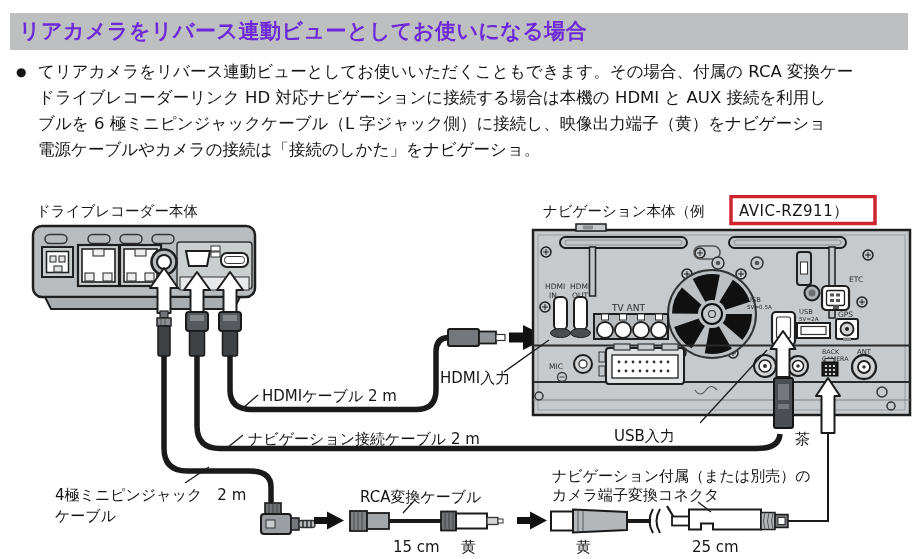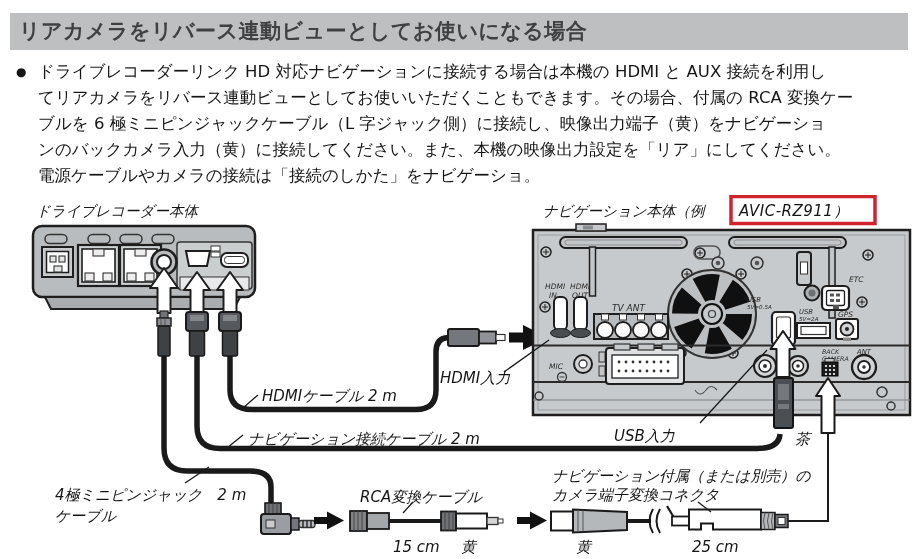--- a/index.html
+++ b/index.html
@@ -1,46 +1,45 @@
 <!DOCTYPE html>
 <html><head>
 <meta charset="utf-8">
 <style>
   html,body{margin:0;padding:0;}
   body{width:917px;height:559px;background:#ffffff;font-family:"DejaVu Sans","Liberation Sans",sans-serif;color:#111;}
   .page{position:relative;width:917px;height:559px;overflow:hidden;background:#fff;}
   .titlebar{position:absolute;left:10px;top:13px;width:898px;height:37px;background:#bdbfc1;box-sizing:border-box;
-            font-size:21px;font-weight:bold;line-height:37px;padding-left:9px;color:#404040;letter-spacing:0.5px;}
+            font-size:21px;font-weight:bold;line-height:37px;padding-left:9px;color:#6d28d9;letter-spacing:0.5px;}
   .instructions{position:absolute;left:14px;top:59px;width:900px;font-size:16.5px;line-height:26px;color:#151515;}
   .instructions .line{white-space:nowrap;padding-left:24px;}
   .instructions .bullet{position:absolute;left:2px;top:0;font-size:12px;line-height:26px;}
-  .figure{position:absolute;left:0;top:195px;width:917px;height:364px;font-style:italic;}
+  .figure{position:absolute;left:0;top:195px;width:917px;height:364px;}
   svg text{fill:#151515;}
   .jt{font-size:15px;}
   .jt14{font-size:14.5px;}
   .model{font-size:15px;letter-spacing:0.5px;}
   .pl8{font-size:7.5px;fill:#2a2a2a;}
   .pl9{font-size:9px;fill:#2a2a2a;}
   .pl7{font-size:6.8px;fill:#2a2a2a;}
   .pl6{font-size:5.6px;fill:#2a2a2a;}
   .pl65{font-size:6.3px;fill:#2a2a2a;}
 </style>
 </head>
 <body>
 
 <div class="page">
 
   <div class="titlebar">リアカメラをリバース連動ビューとしてお使いになる場合</div>
 
   <div class="instructions">
     <span class="bullet">●</span>
+    <div class="line">てリアカメラをリバース連動ビューとしてお使いいただくこともできます。その場合、付属の RCA 変換ケー</div>
     <div class="line">ドライブレコーダーリンク HD 対応ナビゲーションに接続する場合は本機の HDMI と AUX 接続を利用し</div>
-    <div class="line">てリアカメラをリバース連動ビューとしてお使いいただくこともできます。その場合、付属の RCA 変換ケー</div>
     <div class="line">ブルを 6 極ミニピンジャックケーブル（L 字ジャック側）に接続し、映像出力端子（黄）をナビゲーショ</div>
-    <div class="line">ンのバックカメラ入力（黄）に接続してください。また、本機の映像出力設定を「リア」にしてください。</div>
     <div class="line">電源ケーブルやカメラの接続は「接続のしかた」をナビゲーショ。</div>
   </div>
 
   <div class="figure">
   <svg width="917" height="364" viewBox="0 195 917 364" xmlns="http://www.w3.org/2000/svg">
     <defs>
       <g id="screw">
         <circle r="5" fill="#c7cacc" stroke="#1e1e1e" stroke-width="1.5"></circle>
         <line x1="-3" y1="0" x2="3" y2="0" stroke="#1e1e1e" stroke-width="1"></line>
         <line x1="0" y1="-3" x2="0" y2="3" stroke="#1e1e1e" stroke-width="1"></line>

